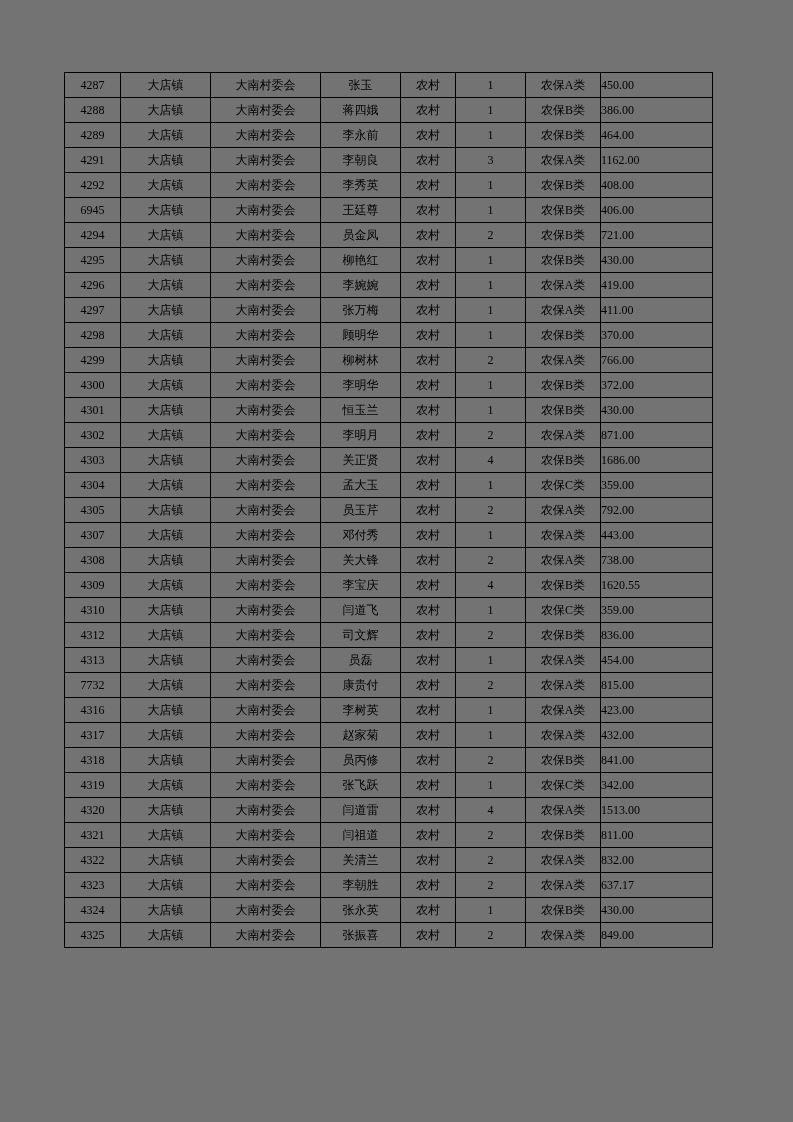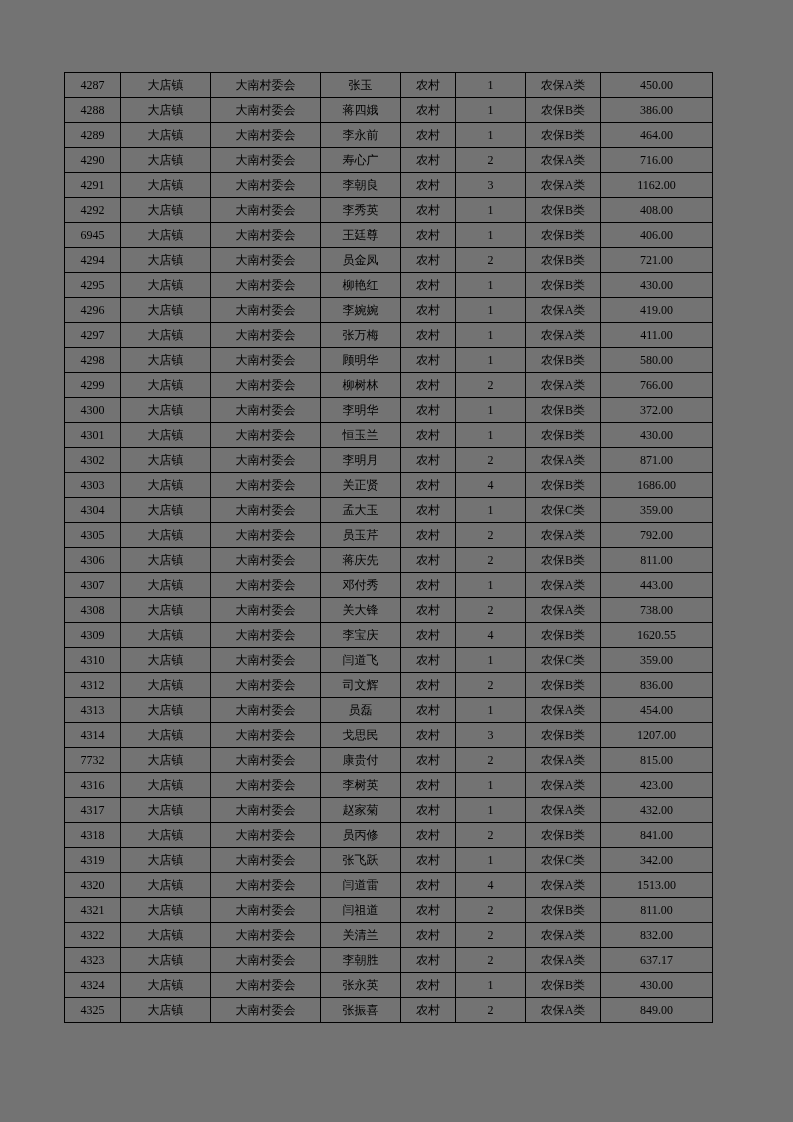--- a/index.html
+++ b/index.html
@@ -31,21 +31,21 @@
   table.benefits td {
     border: 1px solid #000000;
     height: 24px;
     font-size: 12px;
     line-height: 24px;
     padding: 0;
     overflow: hidden;
     white-space: nowrap;
   }
   td.align-center { text-align: center; }
-  td.align-right  { text-align: center; padding-right: 30px; }
+  td.align-right  { text-align: left; padding-right: 30px; }
 </style>
 </head>
 <body>
 
 <div class="sheet">
   <table class="benefits">
     <colgroup>
       <col style="width:56px">
       <col style="width:90px">
       <col style="width:110px">
@@ -80,30 +80,20 @@
           <td class="align-center">4289</td>
           <td class="align-center">大店镇</td>
           <td class="align-center">大南村委会</td>
           <td class="align-center">李永前</td>
           <td class="align-center">农村</td>
           <td class="align-center">1</td>
           <td class="align-center">农保B类</td>
           <td class="align-right">464.00</td>
         </tr>
         <tr>
-          <td class="align-center">4290</td>
-          <td class="align-center">大店镇</td>
-          <td class="align-center">大南村委会</td>
-          <td class="align-center">寿心广</td>
-          <td class="align-center">农村</td>
-          <td class="align-center">2</td>
-          <td class="align-center">农保A类</td>
-          <td class="align-right">716.00</td>
-        </tr>
-        <tr>
           <td class="align-center">4291</td>
           <td class="align-center">大店镇</td>
           <td class="align-center">大南村委会</td>
           <td class="align-center">李朝良</td>
           <td class="align-center">农村</td>
           <td class="align-center">3</td>
           <td class="align-center">农保A类</td>
           <td class="align-right">1162.00</td>
         </tr>
         <tr>
@@ -167,21 +157,21 @@
           <td class="align-right">411.00</td>
         </tr>
         <tr>
           <td class="align-center">4298</td>
           <td class="align-center">大店镇</td>
           <td class="align-center">大南村委会</td>
           <td class="align-center">顾明华</td>
           <td class="align-center">农村</td>
           <td class="align-center">1</td>
           <td class="align-center">农保B类</td>
-          <td class="align-right">580.00</td>
+          <td class="align-right">370.00</td>
         </tr>
         <tr>
           <td class="align-center">4299</td>
           <td class="align-center">大店镇</td>
           <td class="align-center">大南村委会</td>
           <td class="align-center">柳树林</td>
           <td class="align-center">农村</td>
           <td class="align-center">2</td>
           <td class="align-center">农保A类</td>
           <td class="align-right">766.00</td>
@@ -240,30 +230,20 @@
           <td class="align-center">4305</td>
           <td class="align-center">大店镇</td>
           <td class="align-center">大南村委会</td>
           <td class="align-center">员玉芹</td>
           <td class="align-center">农村</td>
           <td class="align-center">2</td>
           <td class="align-center">农保A类</td>
           <td class="align-right">792.00</td>
         </tr>
         <tr>
-          <td class="align-center">4306</td>
-          <td class="align-center">大店镇</td>
-          <td class="align-center">大南村委会</td>
-          <td class="align-center">蒋庆先</td>
-          <td class="align-center">农村</td>
-          <td class="align-center">2</td>
-          <td class="align-center">农保B类</td>
-          <td class="align-right">811.00</td>
-        </tr>
-        <tr>
           <td class="align-center">4307</td>
           <td class="align-center">大店镇</td>
           <td class="align-center">大南村委会</td>
           <td class="align-center">邓付秀</td>
           <td class="align-center">农村</td>
           <td class="align-center">1</td>
           <td class="align-center">农保A类</td>
           <td class="align-right">443.00</td>
         </tr>
         <tr>
@@ -308,30 +288,20 @@
         </tr>
         <tr>
           <td class="align-center">4313</td>
           <td class="align-center">大店镇</td>
           <td class="align-center">大南村委会</td>
           <td class="align-center">员磊</td>
           <td class="align-center">农村</td>
           <td class="align-center">1</td>
           <td class="align-center">农保A类</td>
           <td class="align-right">454.00</td>
-        </tr>
-        <tr>
-          <td class="align-center">4314</td>
-          <td class="align-center">大店镇</td>
-          <td class="align-center">大南村委会</td>
-          <td class="align-center">戈思民</td>
-          <td class="align-center">农村</td>
-          <td class="align-center">3</td>
-          <td class="align-center">农保B类</td>
-          <td class="align-right">1207.00</td>
         </tr>
         <tr>
           <td class="align-center">7732</td>
           <td class="align-center">大店镇</td>
           <td class="align-center">大南村委会</td>
           <td class="align-center">康贵付</td>
           <td class="align-center">农村</td>
           <td class="align-center">2</td>
           <td class="align-center">农保A类</td>
           <td class="align-right">815.00</td>

